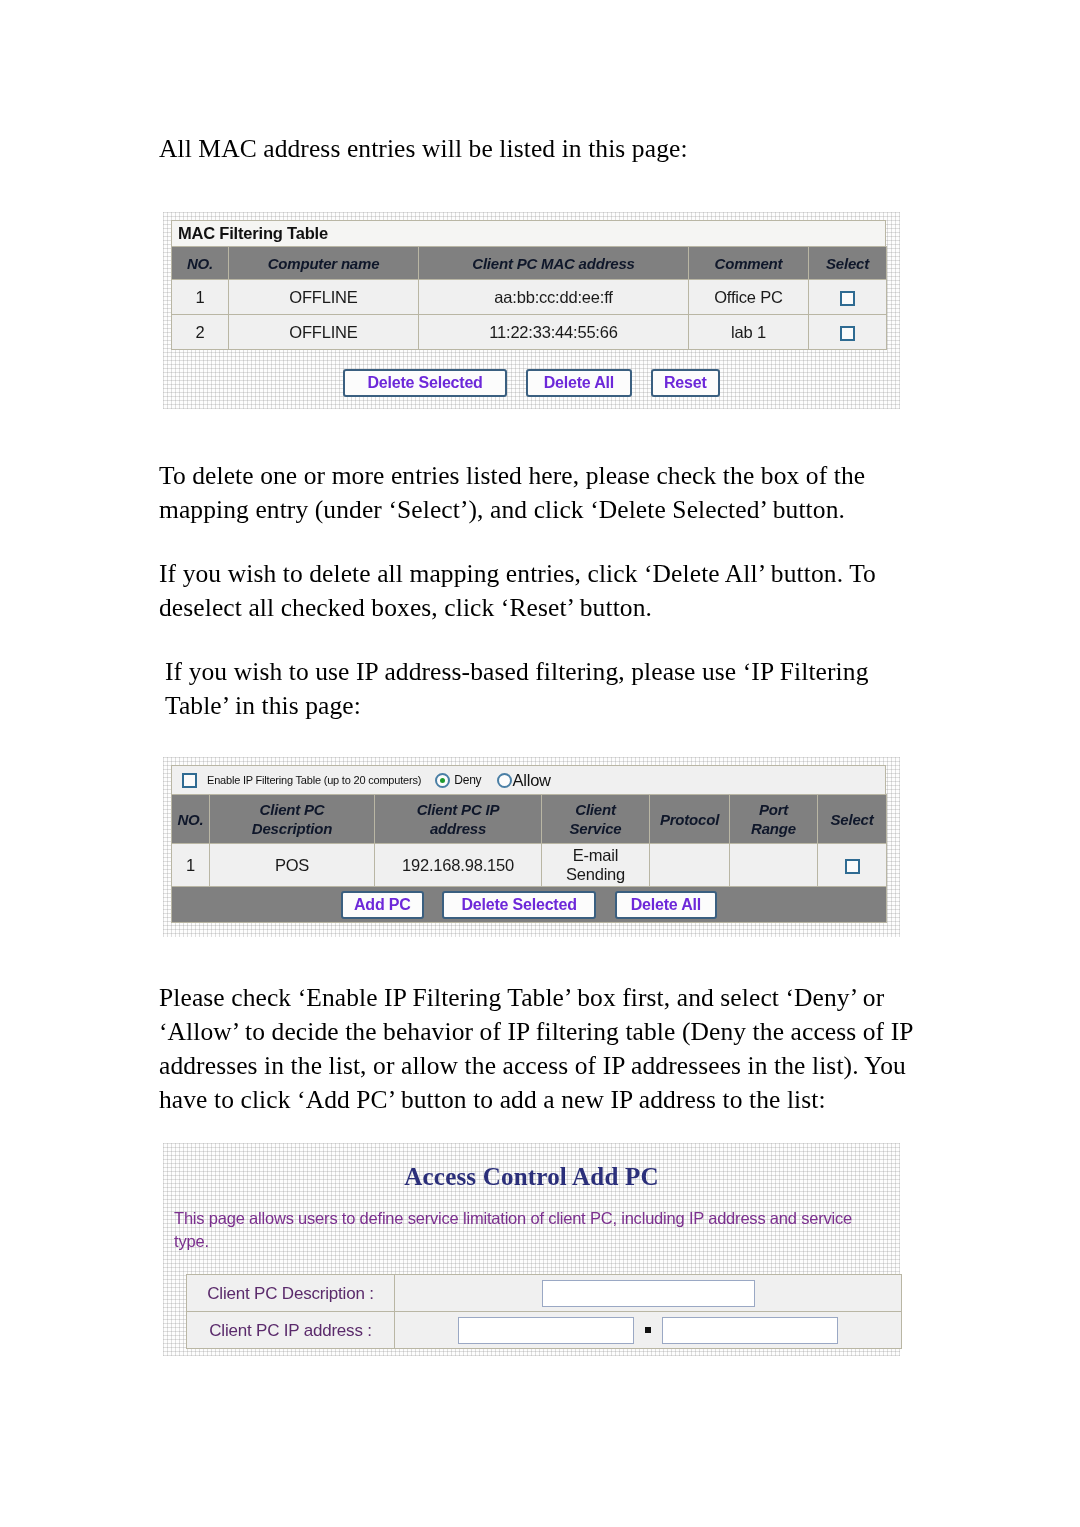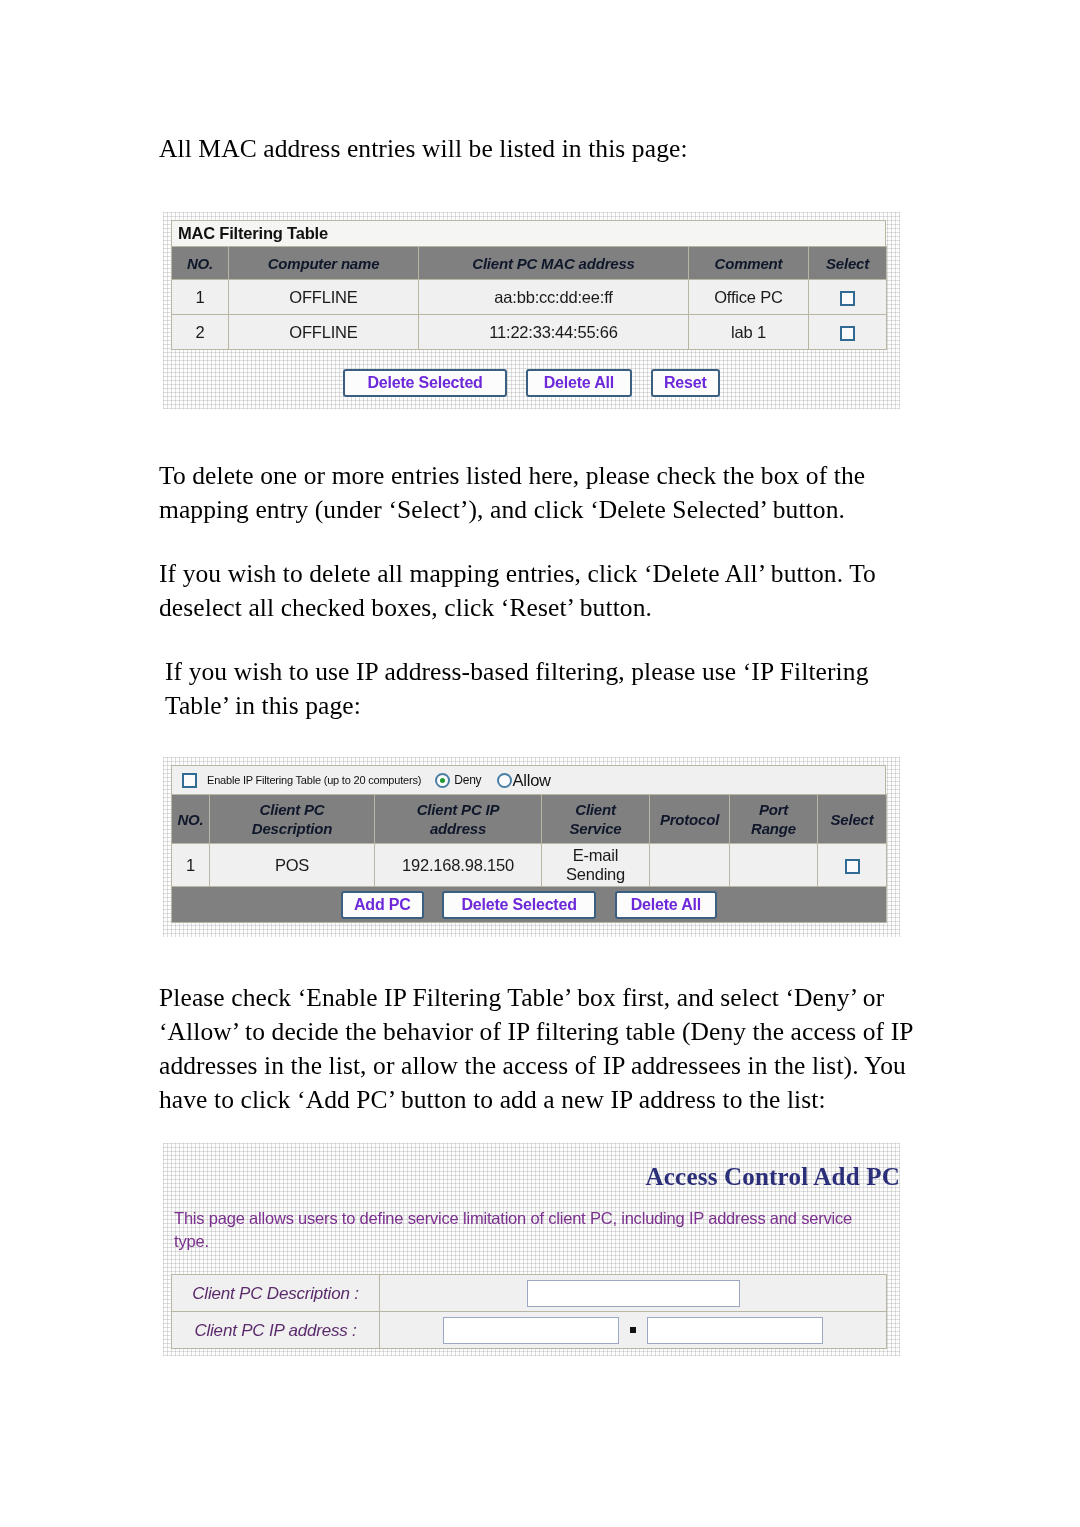--- a/index.html
+++ b/index.html
@@ -332,25 +332,25 @@
           </tr>
         </tbody>
       </table>
     </div>
   </div>
 
   <div class="prose" style="top:981px;">Please check ‘Enable IP Filtering Table’ box first, and select ‘Deny’ or ‘Allow’ to decide the behavior of IP filtering table (Deny the access of IP addresses in the list, or allow the access of IP addressees in the list). You have to click ‘Add PC’ button to add a new IP address to the list:</div>
 
   <div class="shot" style="left:163px; top:1143px; width:737px; height:213px;">
 
-    <div class="acp-title" style="position:absolute; left:0; top:20px; width:737px;text-align:right;">Access Control Add PC</div>
+    <div class="acp-title" style="position:absolute; left:0; top:20px; width:737px;">Access Control Add PC</div>
 
     <div class="acp-desc" style="position:absolute; left:11px; top:64px; width:712px;">This page allows users to define service limitation of client PC, including IP address and service type.</div>
 
-    <table class="rtable" style="position:absolute; left:8px; top:131px; width:715px;font-style:italic;">
+    <table class="rtable" style="position:absolute; left:23px; top:131px; width:715px;">
       <colgroup>
           <col style="width:208px">
           <col style="width:507px">
         </colgroup>
       <tbody>
         <tr>
           <td class="cell acp-label" style="height:36px;">Client PC Description :</td>
           <td class="cell">
             <span class="tinput" style="width:213px;" title=""></span>
           </td>

